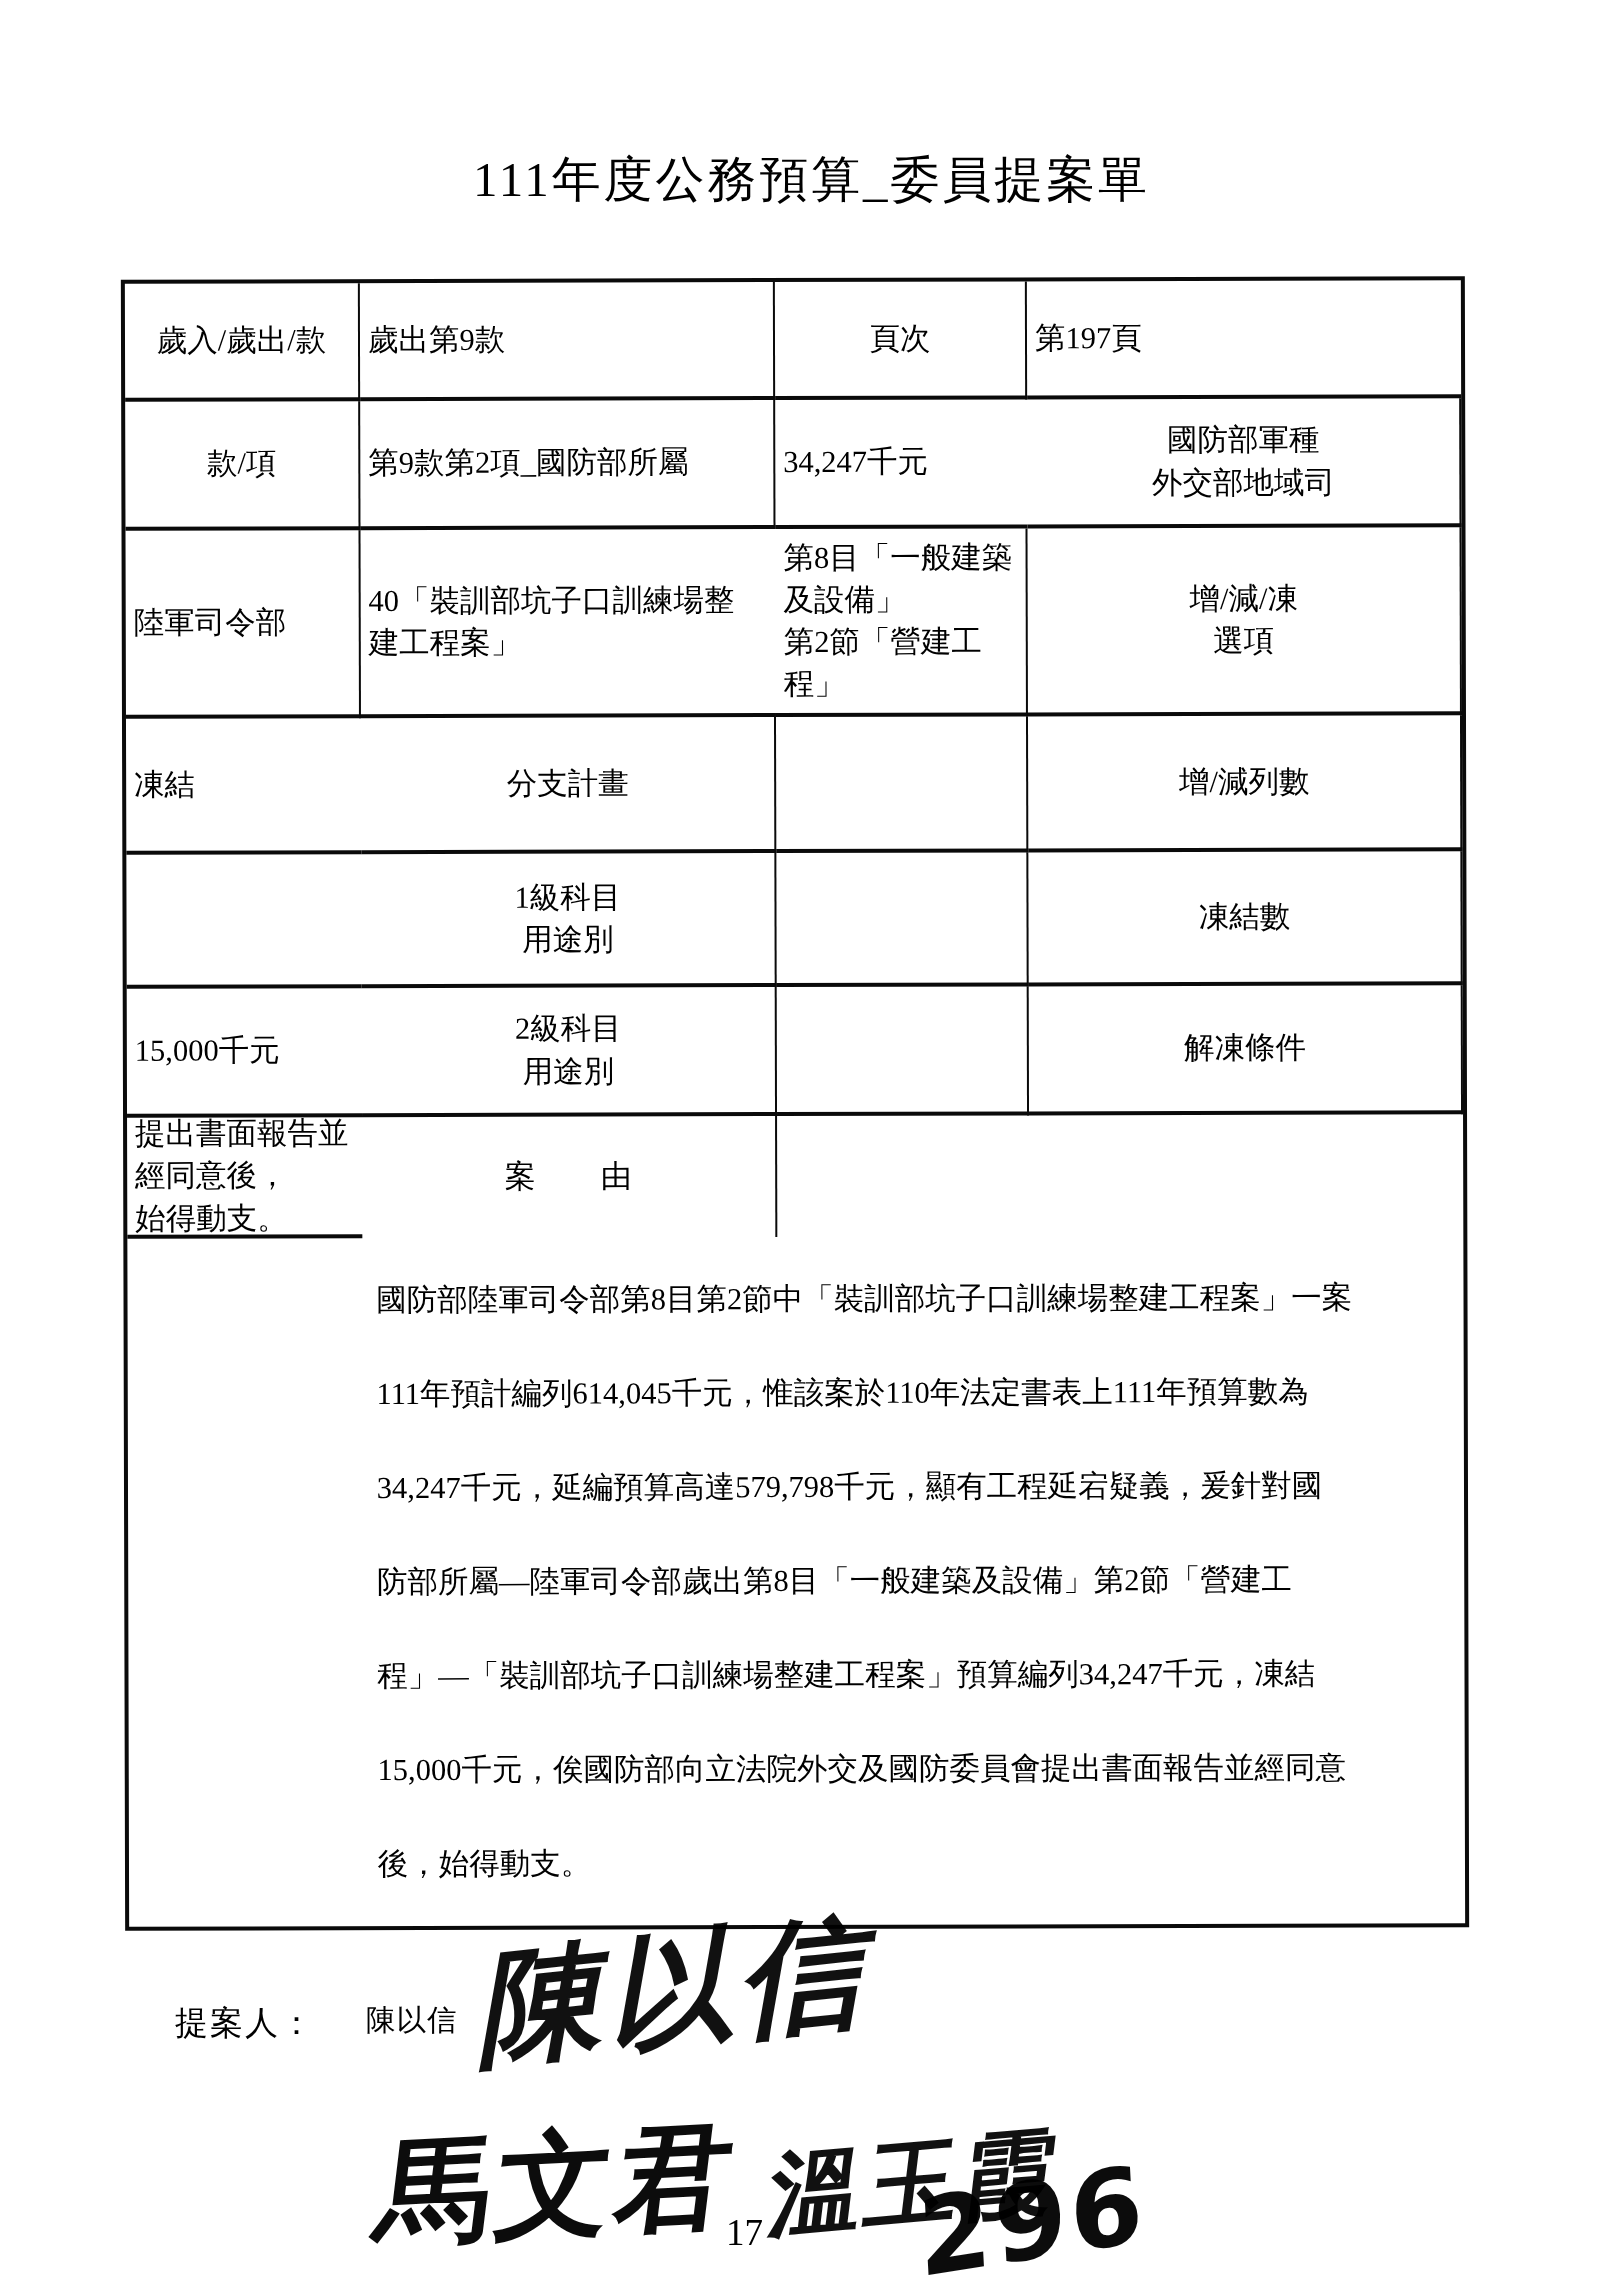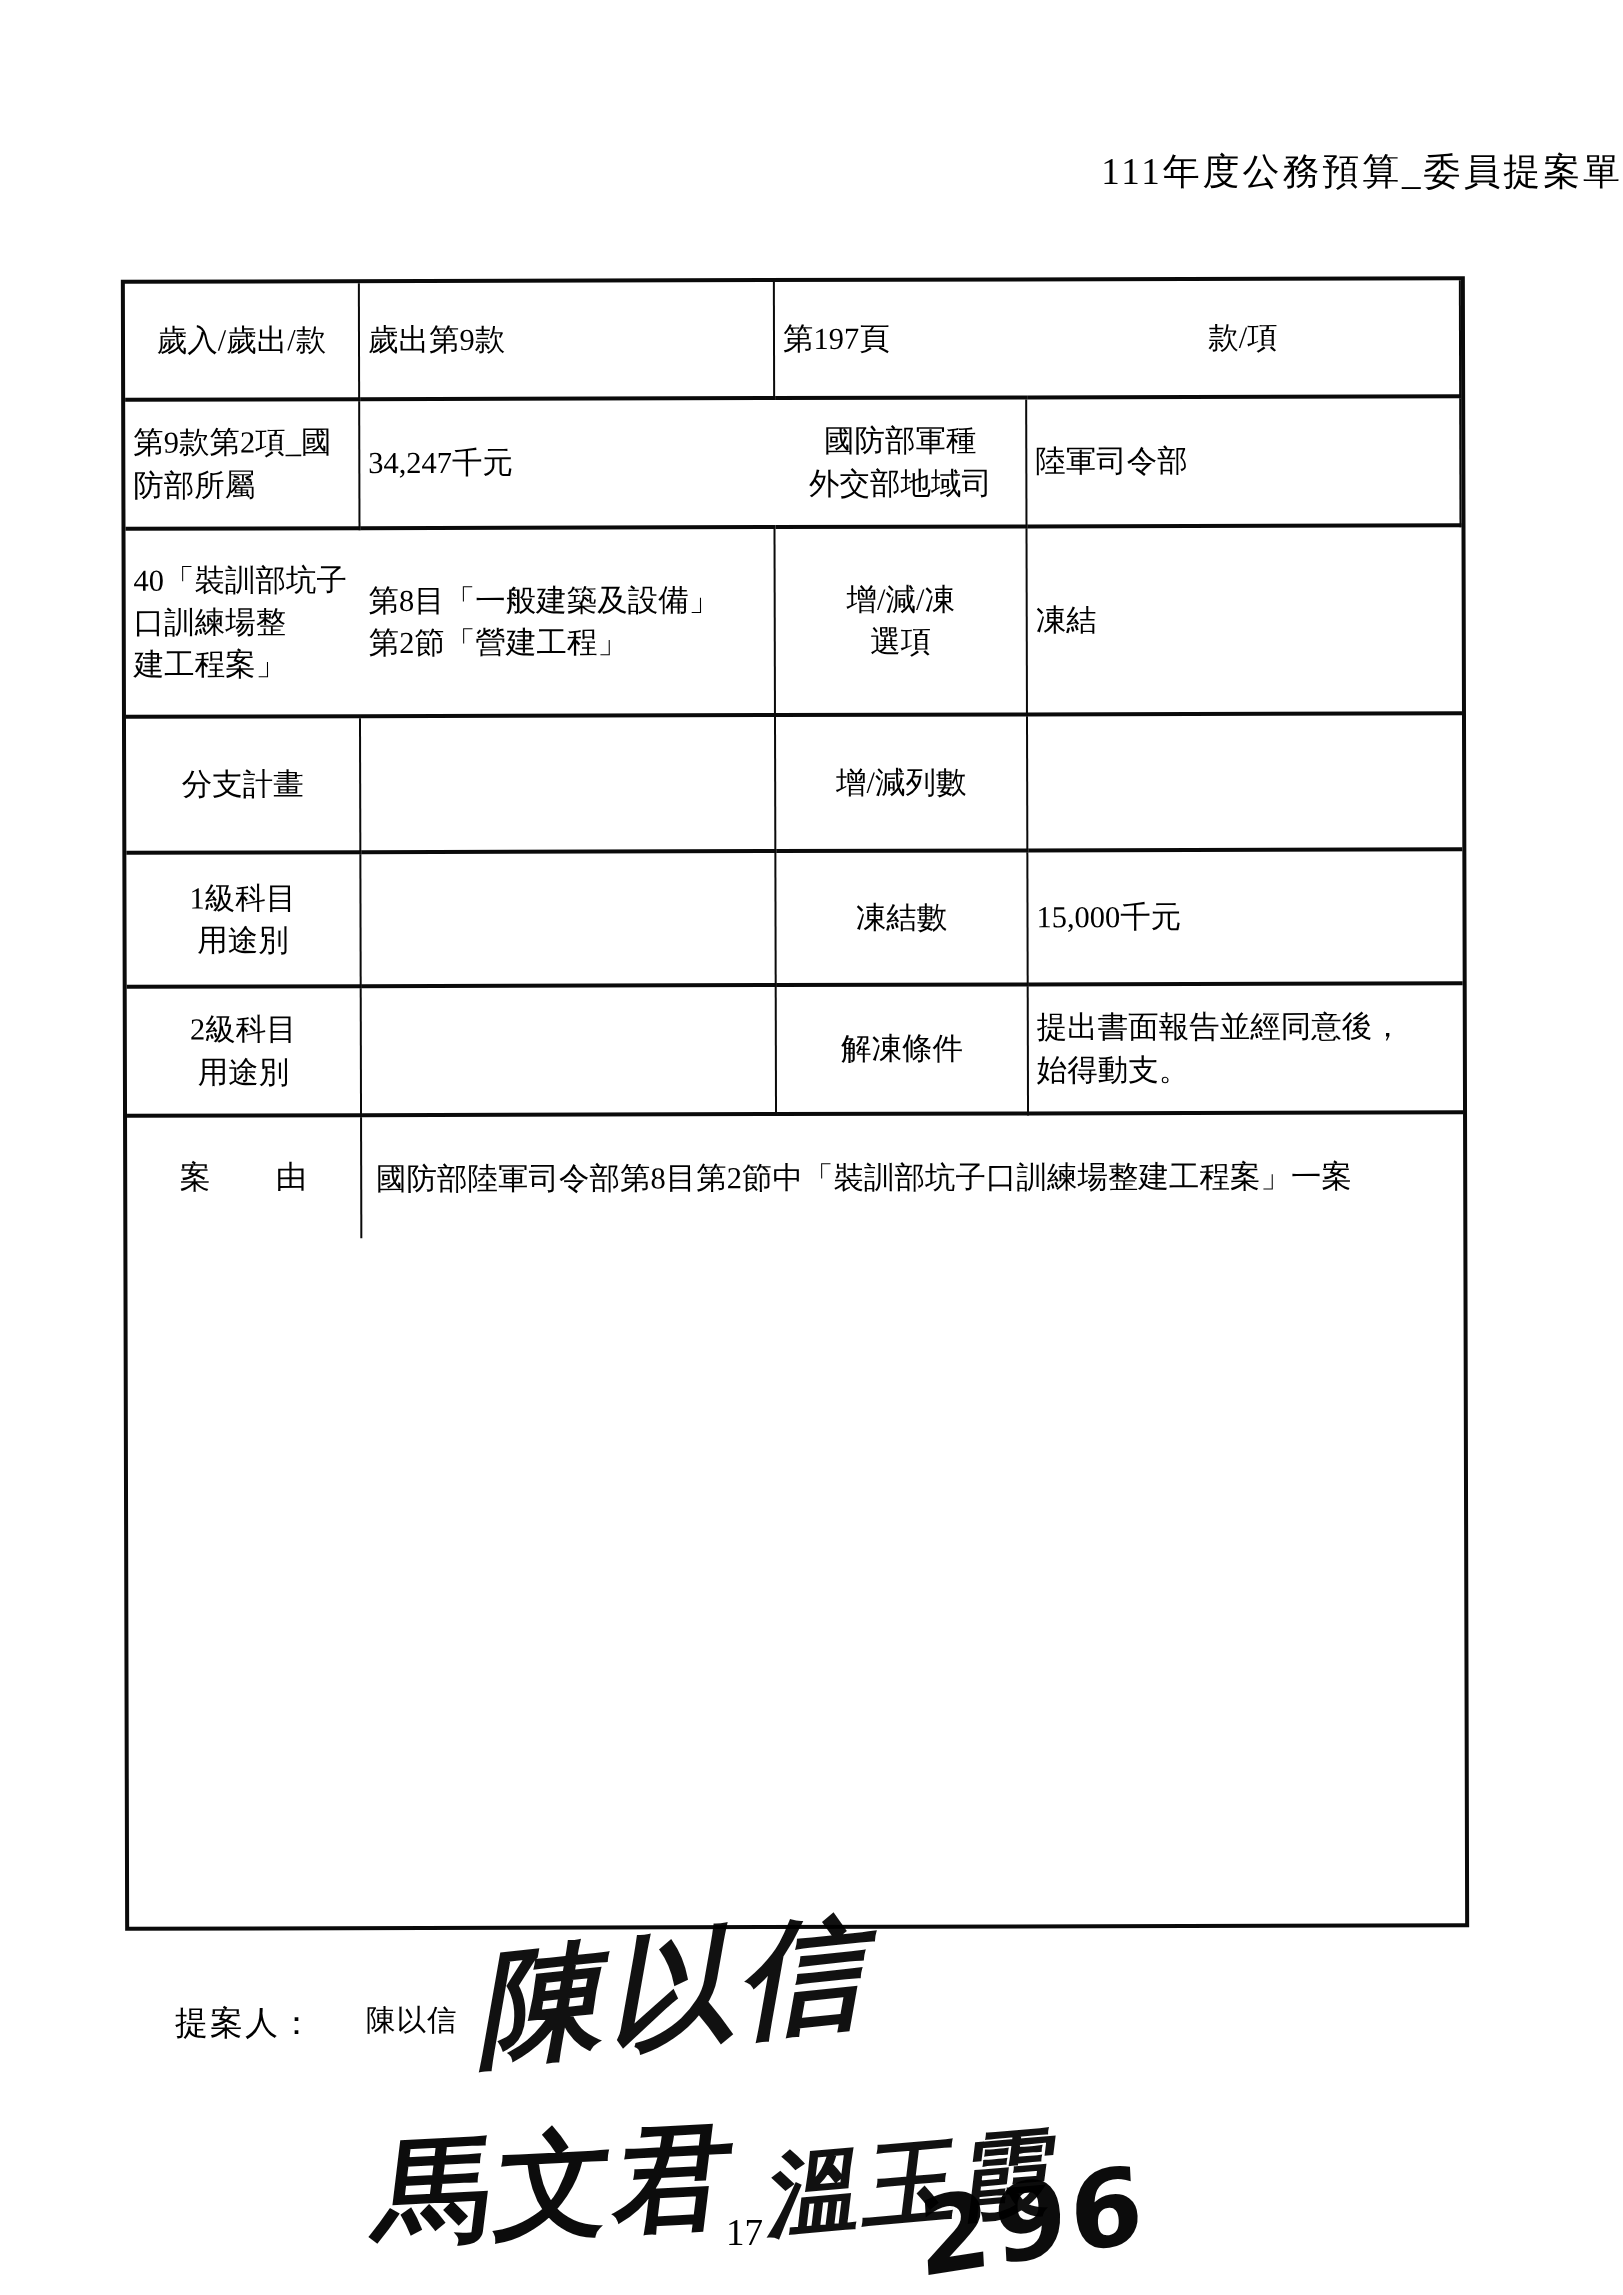--- a/index.html
+++ b/index.html
@@ -8,22 +8,22 @@
     background:#ffffff;
     color:#000;
     font-family:"Liberation Serif","DejaVu Serif",serif;
     position:relative;
     overflow:hidden;
   }
 
   .page-title {
     position:absolute;
     top:147px; left:0; width:100%;
-    text-align:right;
-    font-size:37px;
+    text-align:center;
+    font-size:49px;
     font-weight:500;
     letter-spacing:2.9px;
   }
 
   .doc-table {
     position:absolute;
     left:123px; top:278px;
     width:1344px; height:1651px;
     box-sizing:border-box;
     border:4.9px solid #0a0a0a;
@@ -129,20 +129,21 @@
 </style>
 </head>
 <body>
 
 <div class="page-title">111年度公務預算_委員提案單</div>
 
 <div class="doc-table">
 
   <div class="cell label">歲入/歲出/款</div>
   <div class="cell value">歲出第9款</div>
+  <div class="cell label">頁次</div>
   <div class="cell value lc">第197頁</div>
 
   <div class="cell label">款/項</div>
   <div class="cell value">第9款第2項_國防部所屬</div>
   <div class="cell value lc">34,247千元</div>
 
   <div class="cell label">國防部軍種
 外交部地域司</div>
   <div class="cell value">陸軍司令部</div>
   <div class="cell value lc">40「裝訓部坑子口訓練場整

